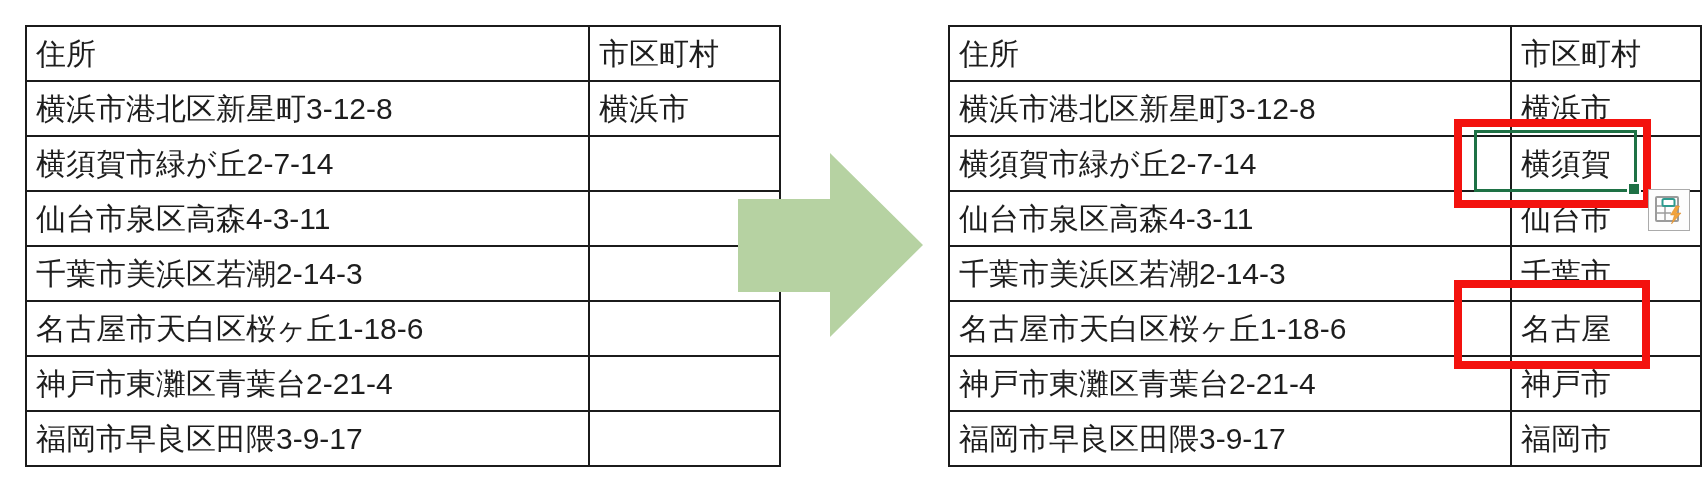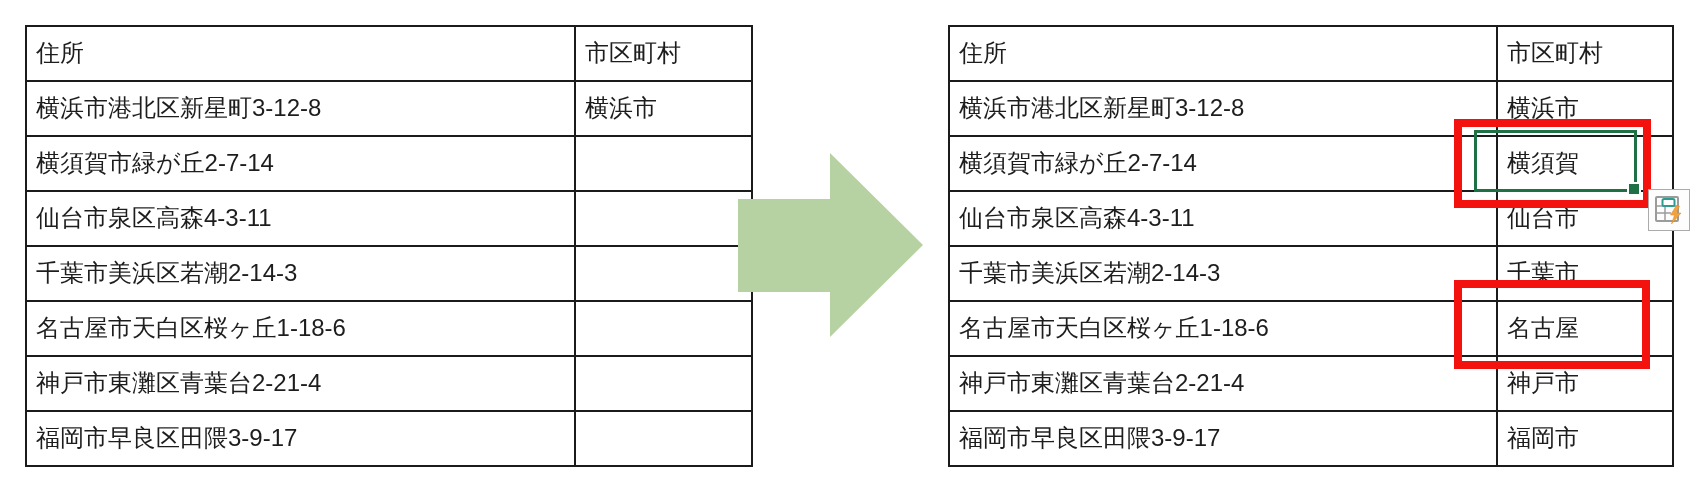--- a/index.html
+++ b/index.html
@@ -12,22 +12,22 @@
     overflow: hidden;
   }
   table.sheet {
     position: absolute;
     border-collapse: collapse;
     table-layout: fixed;
   }
   table.sheet td {
     border: 2px solid #1b1b1b;
     height: 53px;
-    padding: 0 8px 0 9px;
-    font-size: 24px;
+    padding: 0 22px 0 9px;
+    font-size: 30px;
     line-height: 1.1;
     color: #1d1d1d;
     vertical-align: middle;
     white-space: nowrap;
     overflow: hidden;
     background: #ffffff;
     margin-top: 16px;
   }
   #left-table  { left: 25px;  top: 25px; width: 688px; }
   #right-table { left: 948px; top: 25px; width: 686px; }

